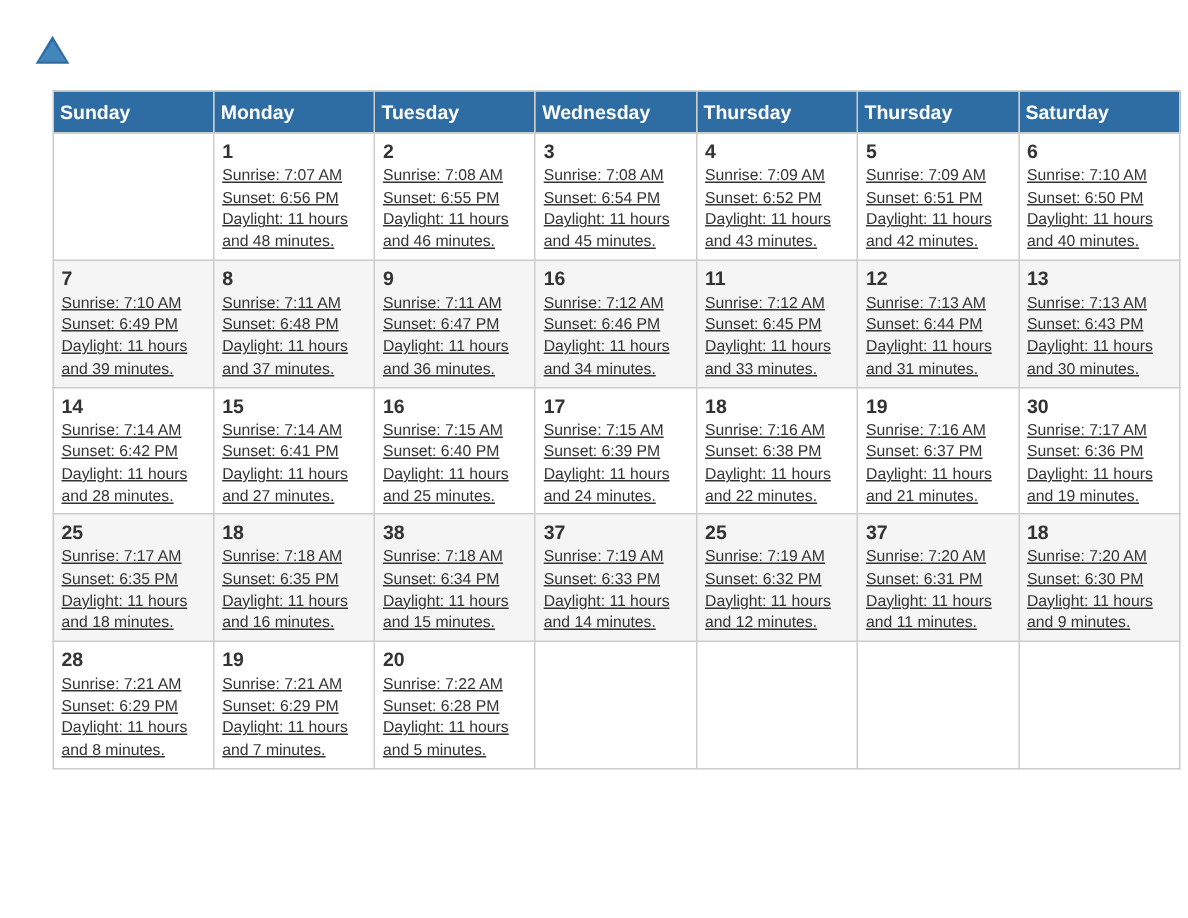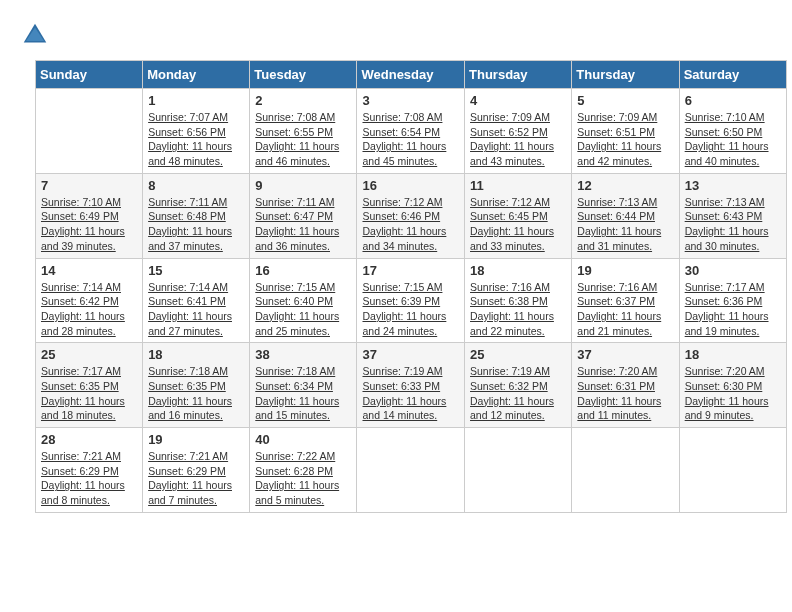--- a/index.html
+++ b/index.html
@@ -242,21 +242,21 @@
       <tr>
         <td>
           <span class="day-num">28</span>
           <div class="day-info">Sunrise: 7:21 AM<br>Sunset: 6:29 PM<br>Daylight: 11 hours and 8 minutes.</div>
         </td>
         <td>
           <span class="day-num">19</span>
           <div class="day-info">Sunrise: 7:21 AM<br>Sunset: 6:29 PM<br>Daylight: 11 hours and 7 minutes.</div>
         </td>
         <td>
-          <span class="day-num">40</span>
+          <span class="day-num">20</span>
           <div class="day-info">Sunrise: 7:22 AM<br>Sunset: 6:28 PM<br>Daylight: 11 hours and 5 minutes.</div>
         </td>
         <td class="empty-cell"></td>
         <td class="empty-cell"></td>
         <td class="empty-cell"></td>
         <td class="empty-cell"></td>
       </tr>
     </tbody>
 </table>
 

